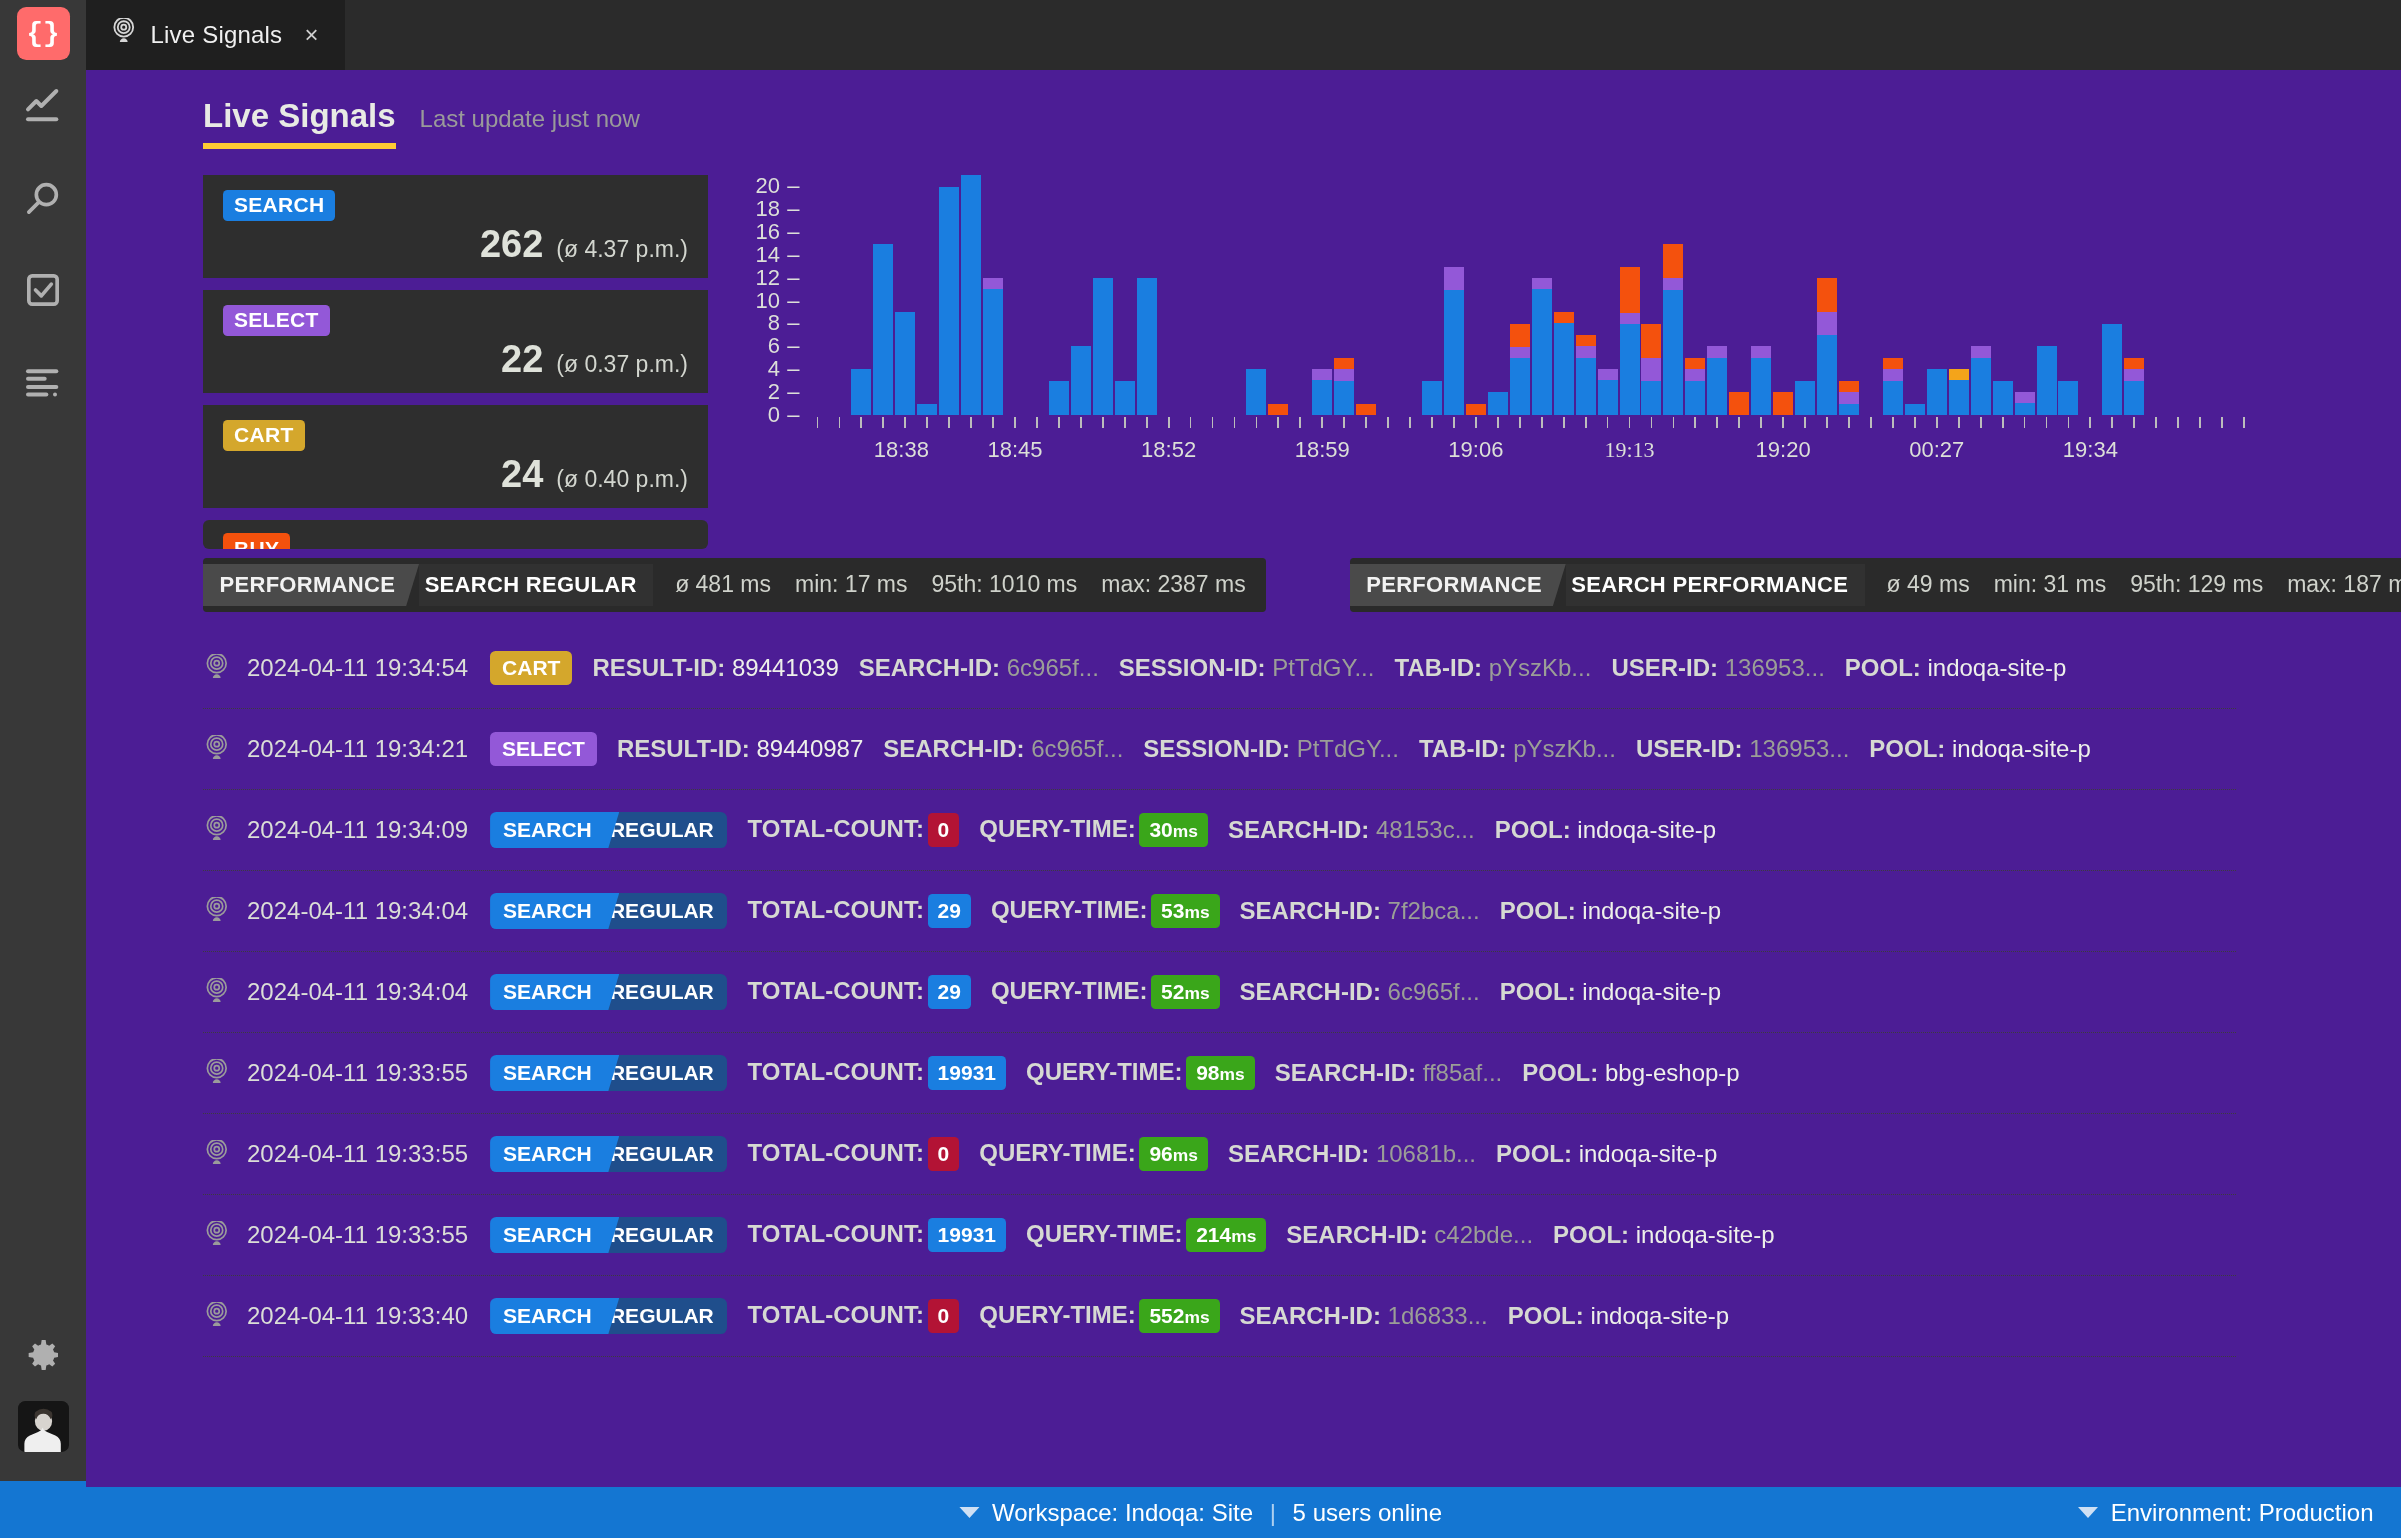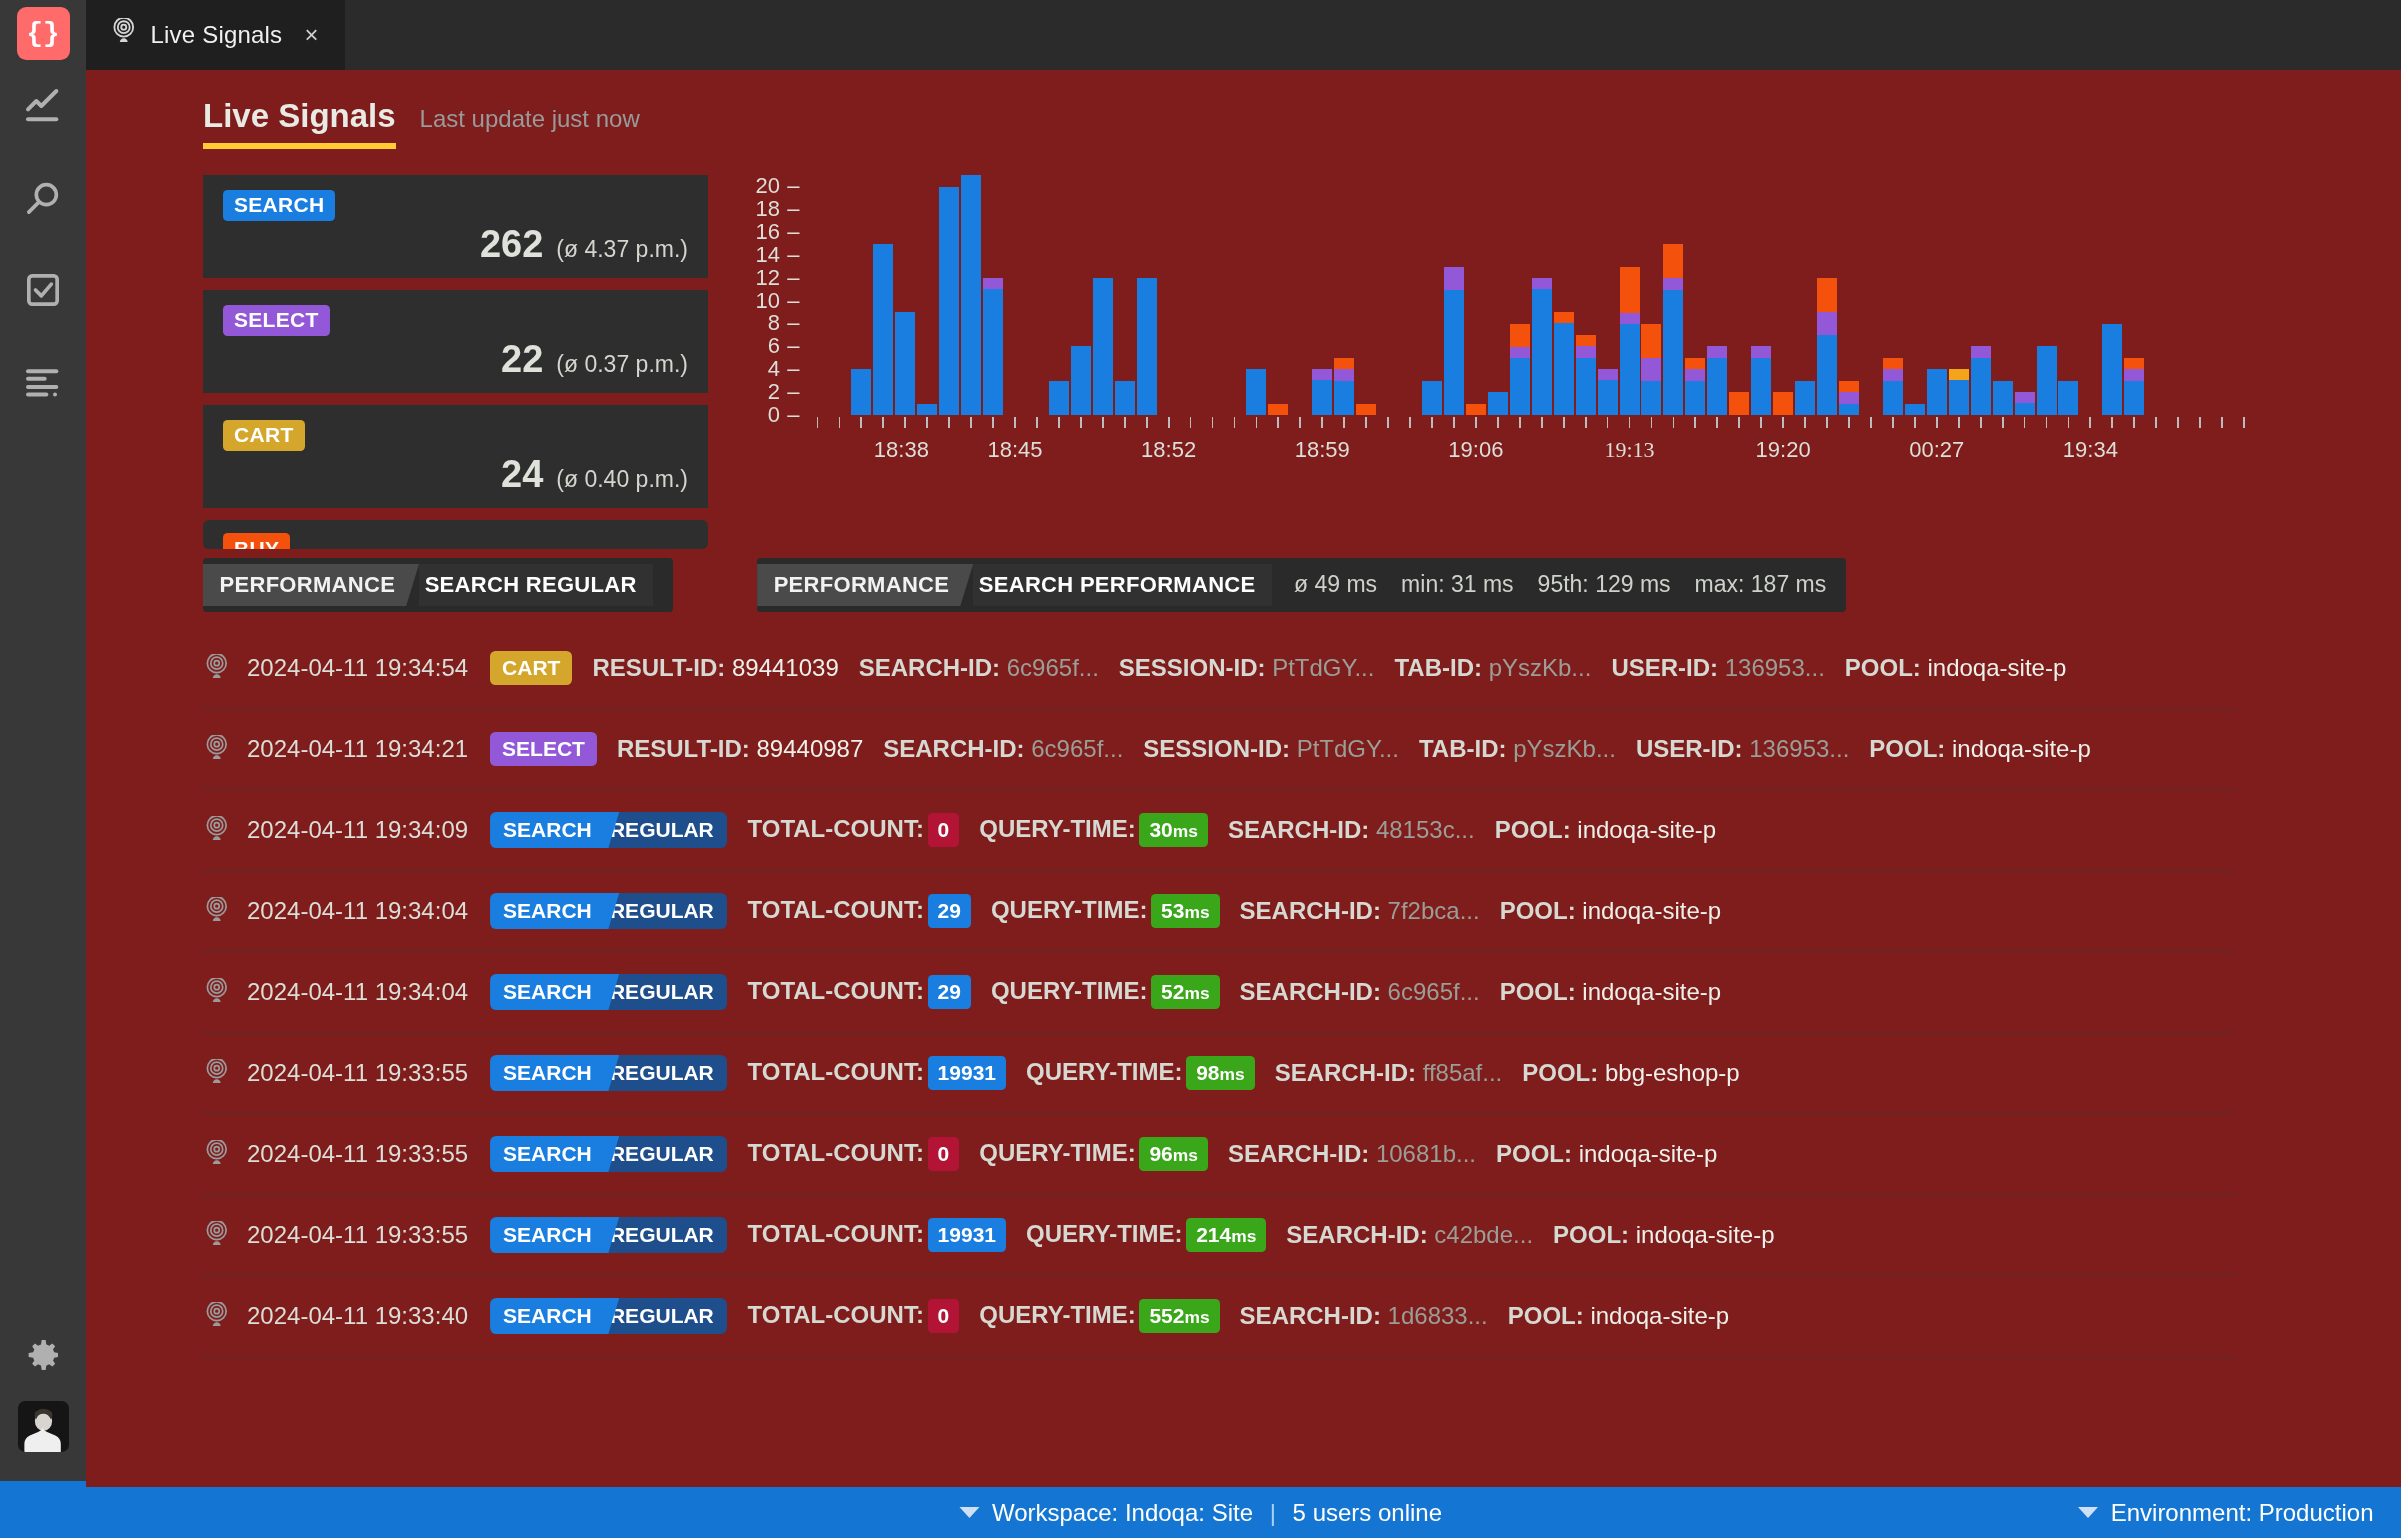--- a/index.html
+++ b/index.html
@@ -31,21 +31,21 @@
   .avatar {
     width: 51px; height: 51px; border-radius: 7.3px; overflow:hidden;
     background:#2a2a2a; display:block;
   }
   .bell {
     width: 86px; height: 57px; background:#1476d2; display:flex;
     align-items:center; justify-content:center; color:#cfe4f8;
   }
 
   
-  .main { flex:1 1 auto; display:flex; flex-direction:column; min-width:0; background:#7f1d1d;}
+  .main { flex:1 1 auto; display:flex; flex-direction:column; min-width:0; background:#4c1d95;}
 
   
   .tabbar { height: 70px; background:#2b2b2b; display:flex; align-items:flex-end; padding-right:64px; }
   .tab {
     height:70px; min-width:258px; background:#1f1f1f; display:flex; align-items:center;
     gap:13px; padding: 0 26px 0 24px; color:#f0f0f0; font-size:24px;
   }
   .tab .tab-title { letter-spacing:0.2px; }
   .tab .tab-close { color:#cfcfcf; font-size:24px; margin-left:9.2px; }
   .tab-rest { flex:1 1 auto; height:55px; background:#2b2b2b; }
@@ -526,20 +526,26 @@
         </div>
       </div>
     </div>
 
     <div class="perfrow">
       <div class="perf">
         <div class="perf-tags">
           <span class="perf-tag1">PERFORMANCE</span>
           <span class="perf-tag2">SEARCH REGULAR</span>
         </div>
+        <div class="perf-stats">
+          <span>ø 481 ms</span>
+          <span>min: 17 ms</span>
+          <span>95th: 1010 ms</span>
+          <span>max: 2387 ms</span>
+        </div>
       </div>
 
       <div class="perf-gap"></div>
 
       <div class="perf">
         <div class="perf-tags">
           <span class="perf-tag1">PERFORMANCE</span>
           <span class="perf-tag2">SEARCH PERFORMANCE</span>
         </div>
         <div class="perf-stats">

